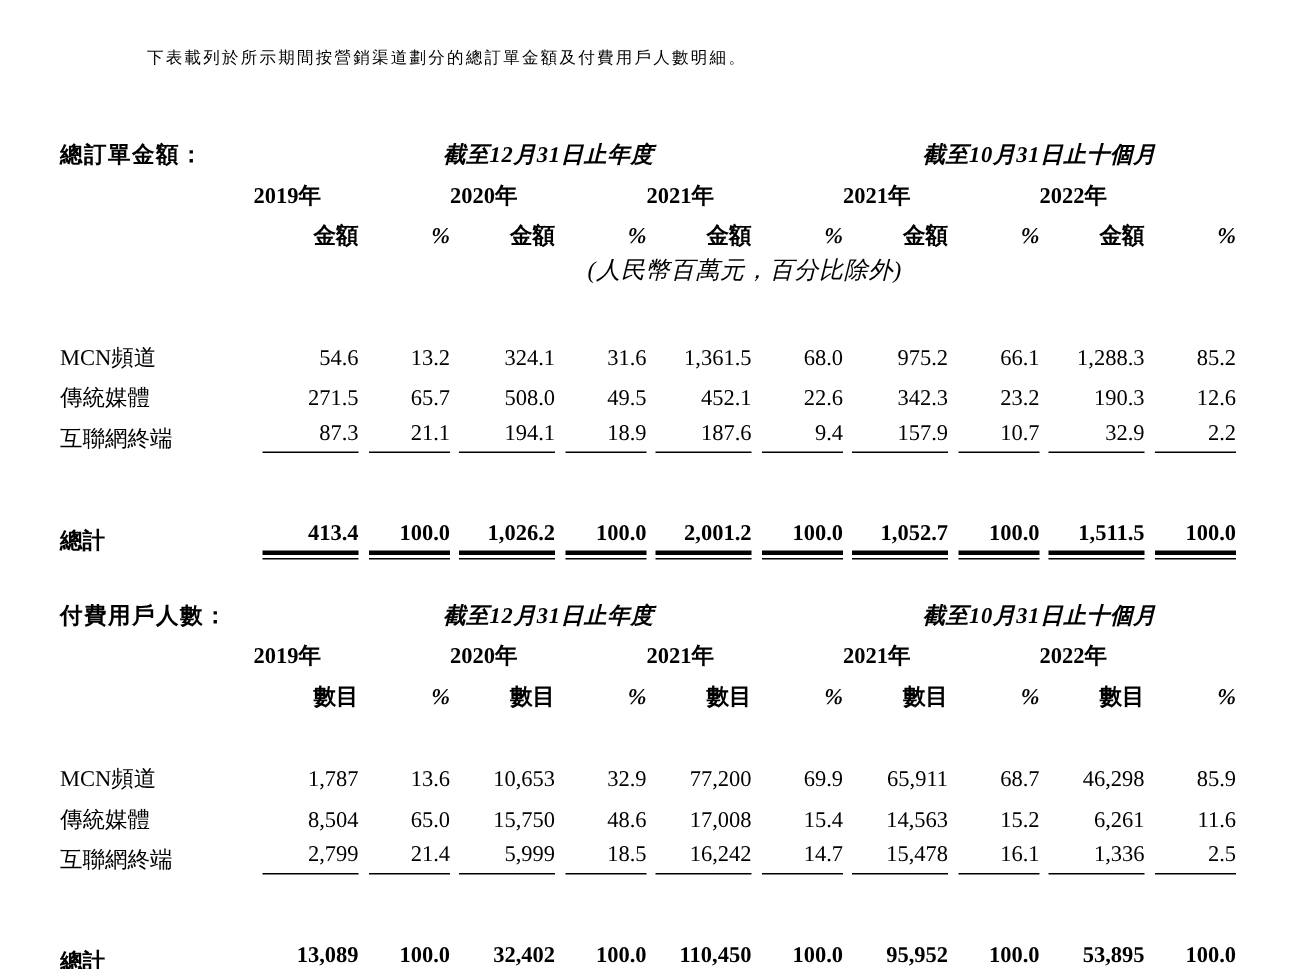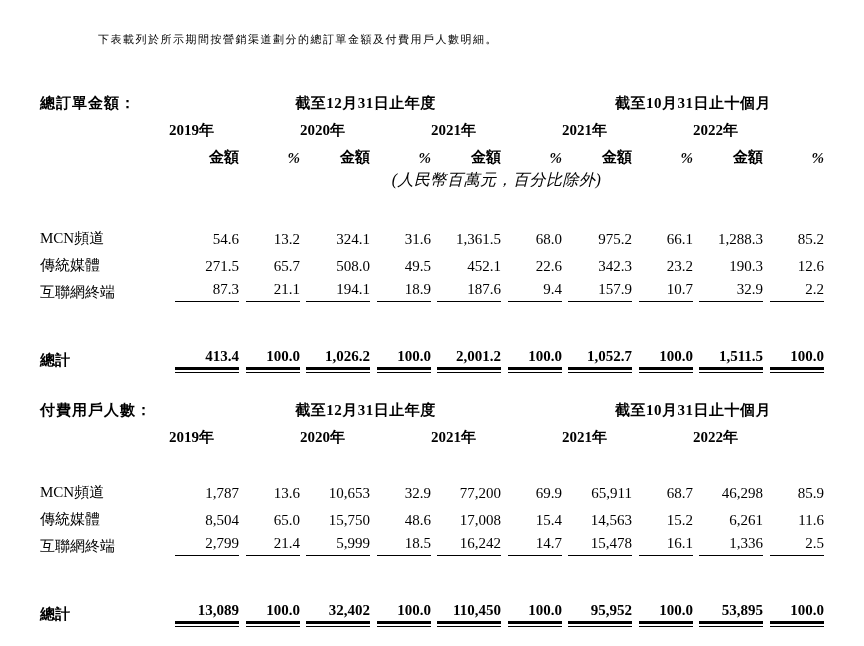--- a/index.html
+++ b/index.html
@@ -33,21 +33,21 @@
   tr.r-year td{height:27px;}
   tr.r-cols td{height:27px;}
   tr.r-note td{height:24px;}
   tr.r-sp1 td{height:30px;}
   tr.r-sp1b td{height:28px;}
   tr.r-data td{height:27px;}
   tr.r-sp2 td{height:36px;}
   tr.r-total td{height:32px;}
 
   .cap{font-weight:bold;text-align:left;letter-spacing:1px;}
-  .grp{font-weight:bold;text-align:center;letter-spacing:0.5px;}
+  .grp{font-weight:bold;text-align:center;letter-spacing:0.5px;font-style:italic;}
   .yr{font-weight:bold;text-align:left;}
   .colh{font-weight:bold;text-align:right;}
   td.amt,td.pct{text-align:right;}
   .pch{font-style:italic;font-weight:bold;}
   .note{text-align:center;font-style:italic;font-size:16px;letter-spacing:0.5px;}
   .rowlab{text-align:left;}
   tr.r-total td{font-weight:bold;}
 
   .num{display:inline-block;text-align:right;}
   td.amt .num{min-width:64px;}
@@ -194,20 +194,33 @@
       <td class="grp" colspan="4">截至10月31日止十個月</td>
     </tr>
     <tr class="r-year">
       <td></td>
       <td class="yr" colspan="2">2019年</td>
       <td class="yr" colspan="2">2020年</td>
       <td class="yr" colspan="2">2021年</td>
       <td class="yr" colspan="2">2021年</td>
       <td class="yr" colspan="2">2022年</td>
     </tr>
+    <tr class="r-cols">
+      <td></td>
+      <td class="amt colh">數目</td>
+      <td class="pct colh pch">%</td>
+      <td class="amt colh">數目</td>
+      <td class="pct colh pch">%</td>
+      <td class="amt colh">數目</td>
+      <td class="pct colh pch">%</td>
+      <td class="amt colh">數目</td>
+      <td class="pct colh pch">%</td>
+      <td class="amt colh">數目</td>
+      <td class="pct colh pch">%</td>
+    </tr>
     <tr class="r-sp1b">
           <td colspan="11"></td>
         </tr>
     <tr class="r-data">
       <td class="rowlab">MCN頻道</td>
       <td class="amt"><span class="num">1,787</span></td>
       <td class="pct"><span class="num">13.6</span></td>
       <td class="amt"><span class="num">10,653</span></td>
       <td class="pct"><span class="num">32.9</span></td>
       <td class="amt"><span class="num">77,200</span></td>

